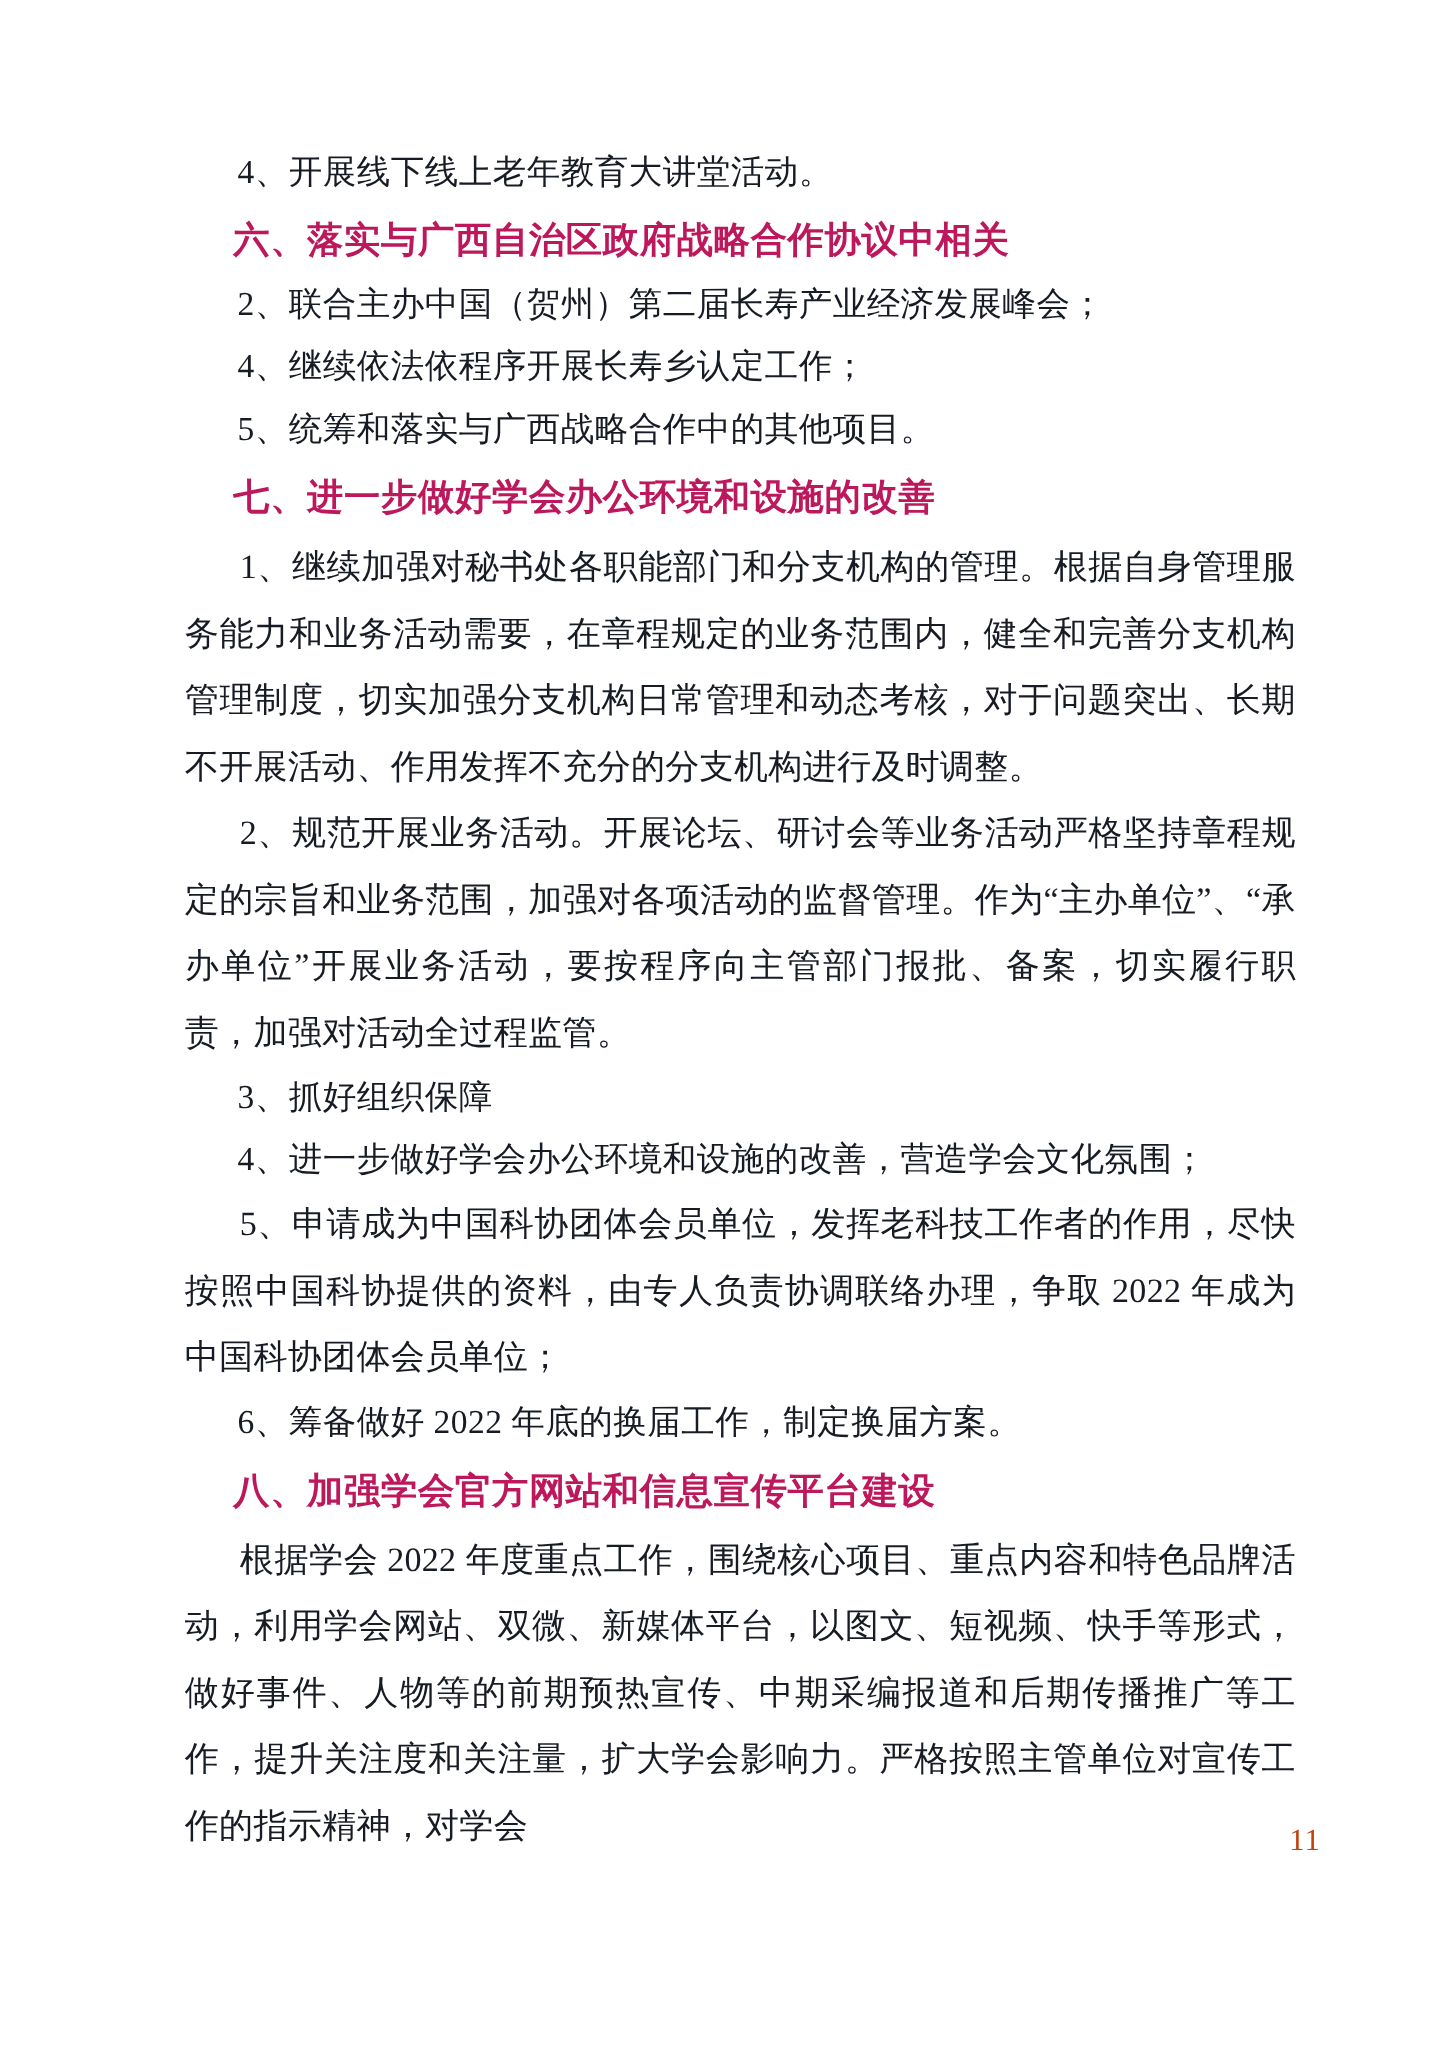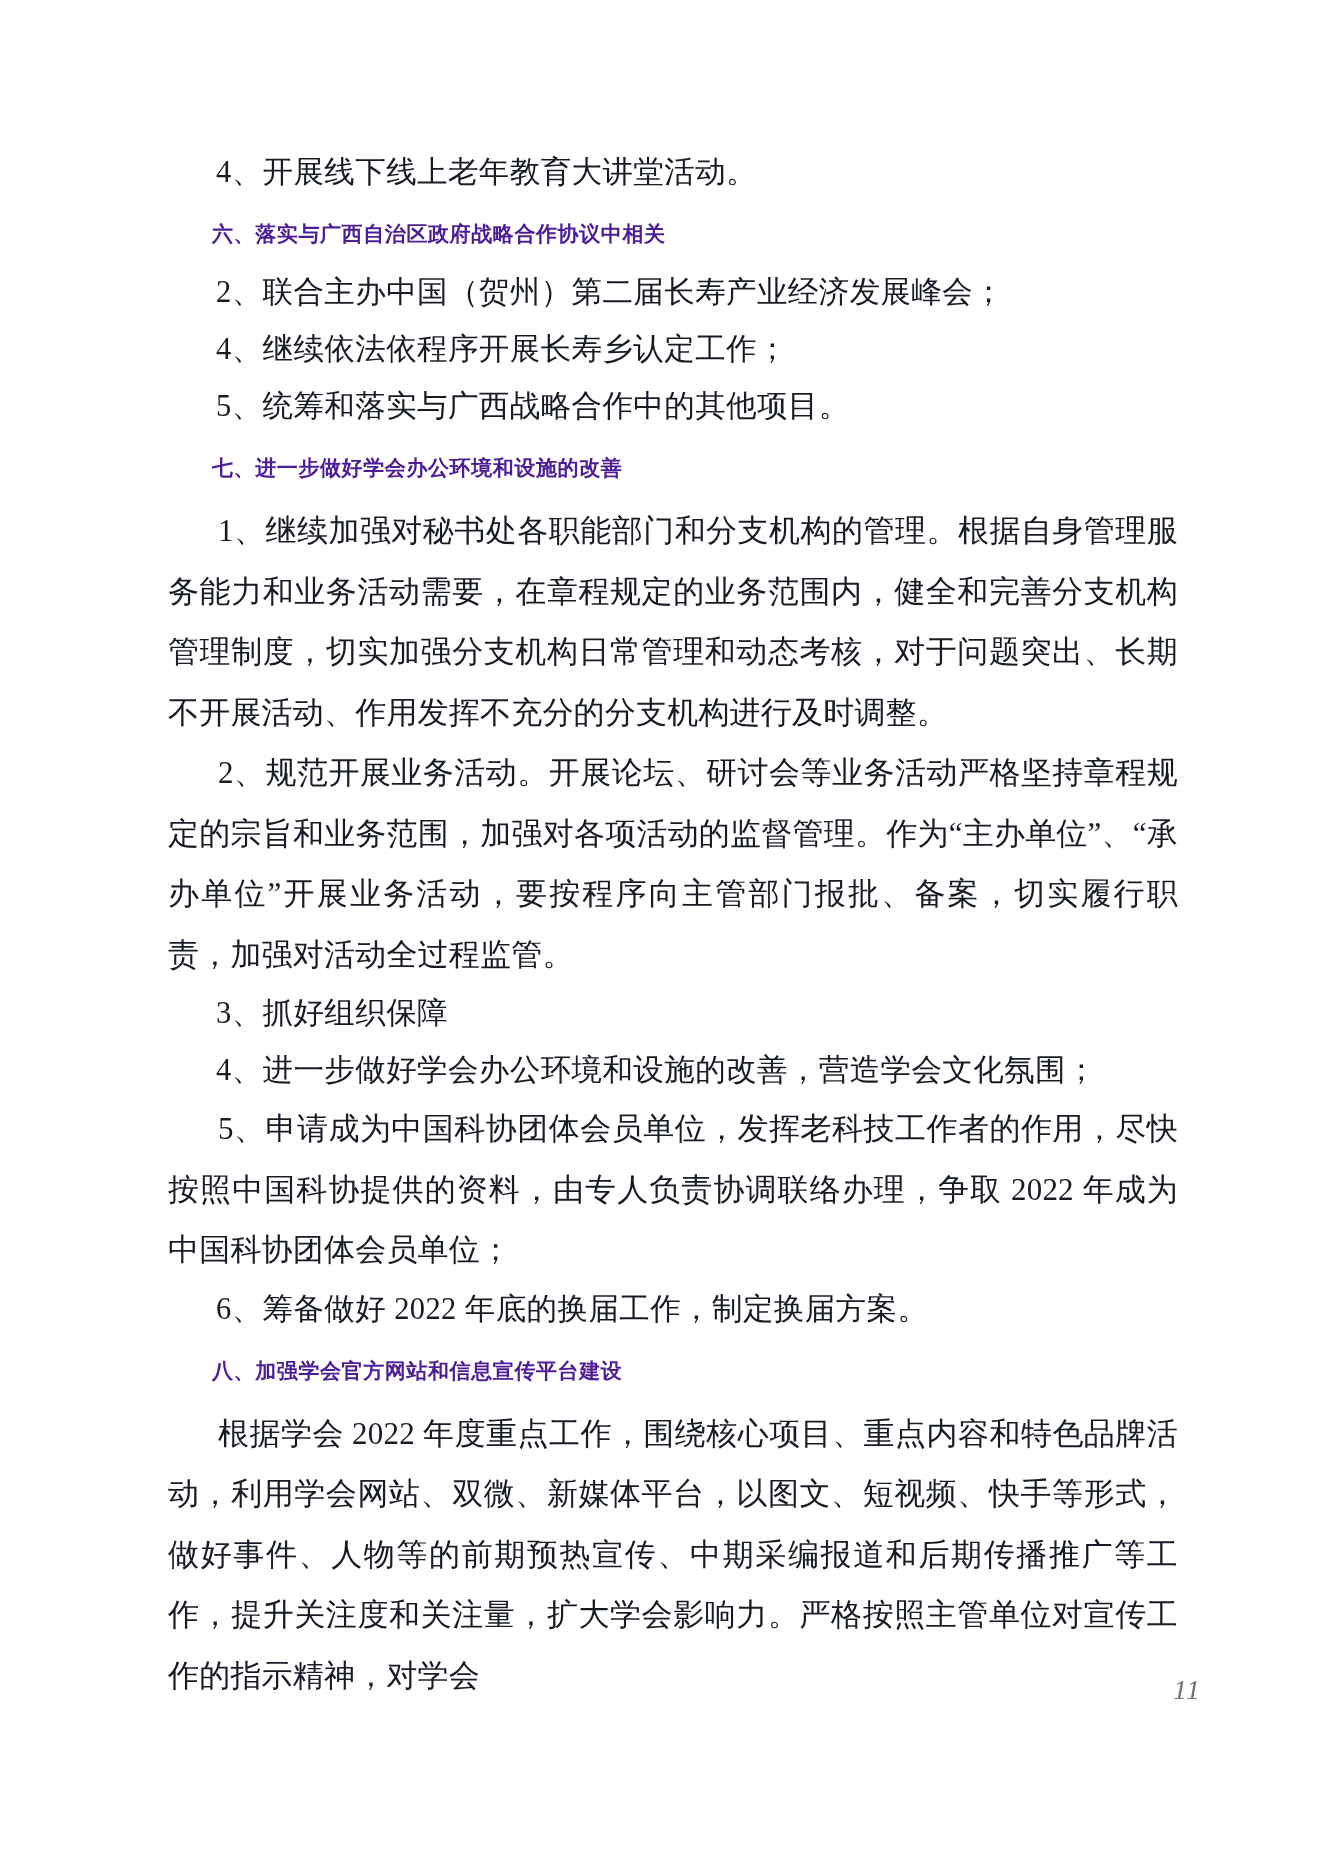--- a/index.html
+++ b/index.html
@@ -9,21 +9,21 @@
     background: #ffffff;
   }
   body {
     font-family: "Liberation Serif", "DejaVu Serif", serif;
     color: #141821;
   }
   .page {
     position: relative;
     width: 1323px;
     height: 1792px;
-    margin: 16px auto;
+    margin: 0 auto;
     background: #ffffff;
     box-sizing: border-box;
     overflow: hidden;
   }
   .content {
     position: absolute;
     left: 168px;
     top: 128px;
     width: 1010px;
   }
@@ -42,48 +42,47 @@
     font-size: 30.5px;
     line-height: 57px;
     letter-spacing: 0.4px;
     text-indent: 48px;
     white-space: nowrap;
   }
   
   .heading {
     font-family: "DejaVu Sans", "Liberation Sans", sans-serif;
     font-weight: bold;
-    font-size: 21px;
+    font-size: 33px;
     line-height: 60px;
     letter-spacing: 0.6px;
     text-indent: 44px;
     white-space: nowrap;
-    color: #4c1d95;
+    color: #be185d;
   }
   
   .para {
     font-size: 31px;
     line-height: 60.5px;
     letter-spacing: 0.2px;
     text-indent: 50px;
   }
   
   .gap-sm { margin-top: 3px; }
 
   
   .page-number {
     position: absolute;
     right: 122px;
     bottom: 104px;
     font-family: "Liberation Serif", "DejaVu Serif", serif;
     font-size: 28px;
     line-height: 1;
-    color: #737373;
+    color: #c2410c;
     letter-spacing: 1px;
-    font-style: italic;
   }
 </style>
 </head>
 <body>
 
 <div class="page">
 
   <div class="content">
       <p class="line">4、开展线下线上老年教育大讲堂活动。</p>
       <p class="heading gap-sm">六、落实与广西自治区政府战略合作协议中相关</p>

